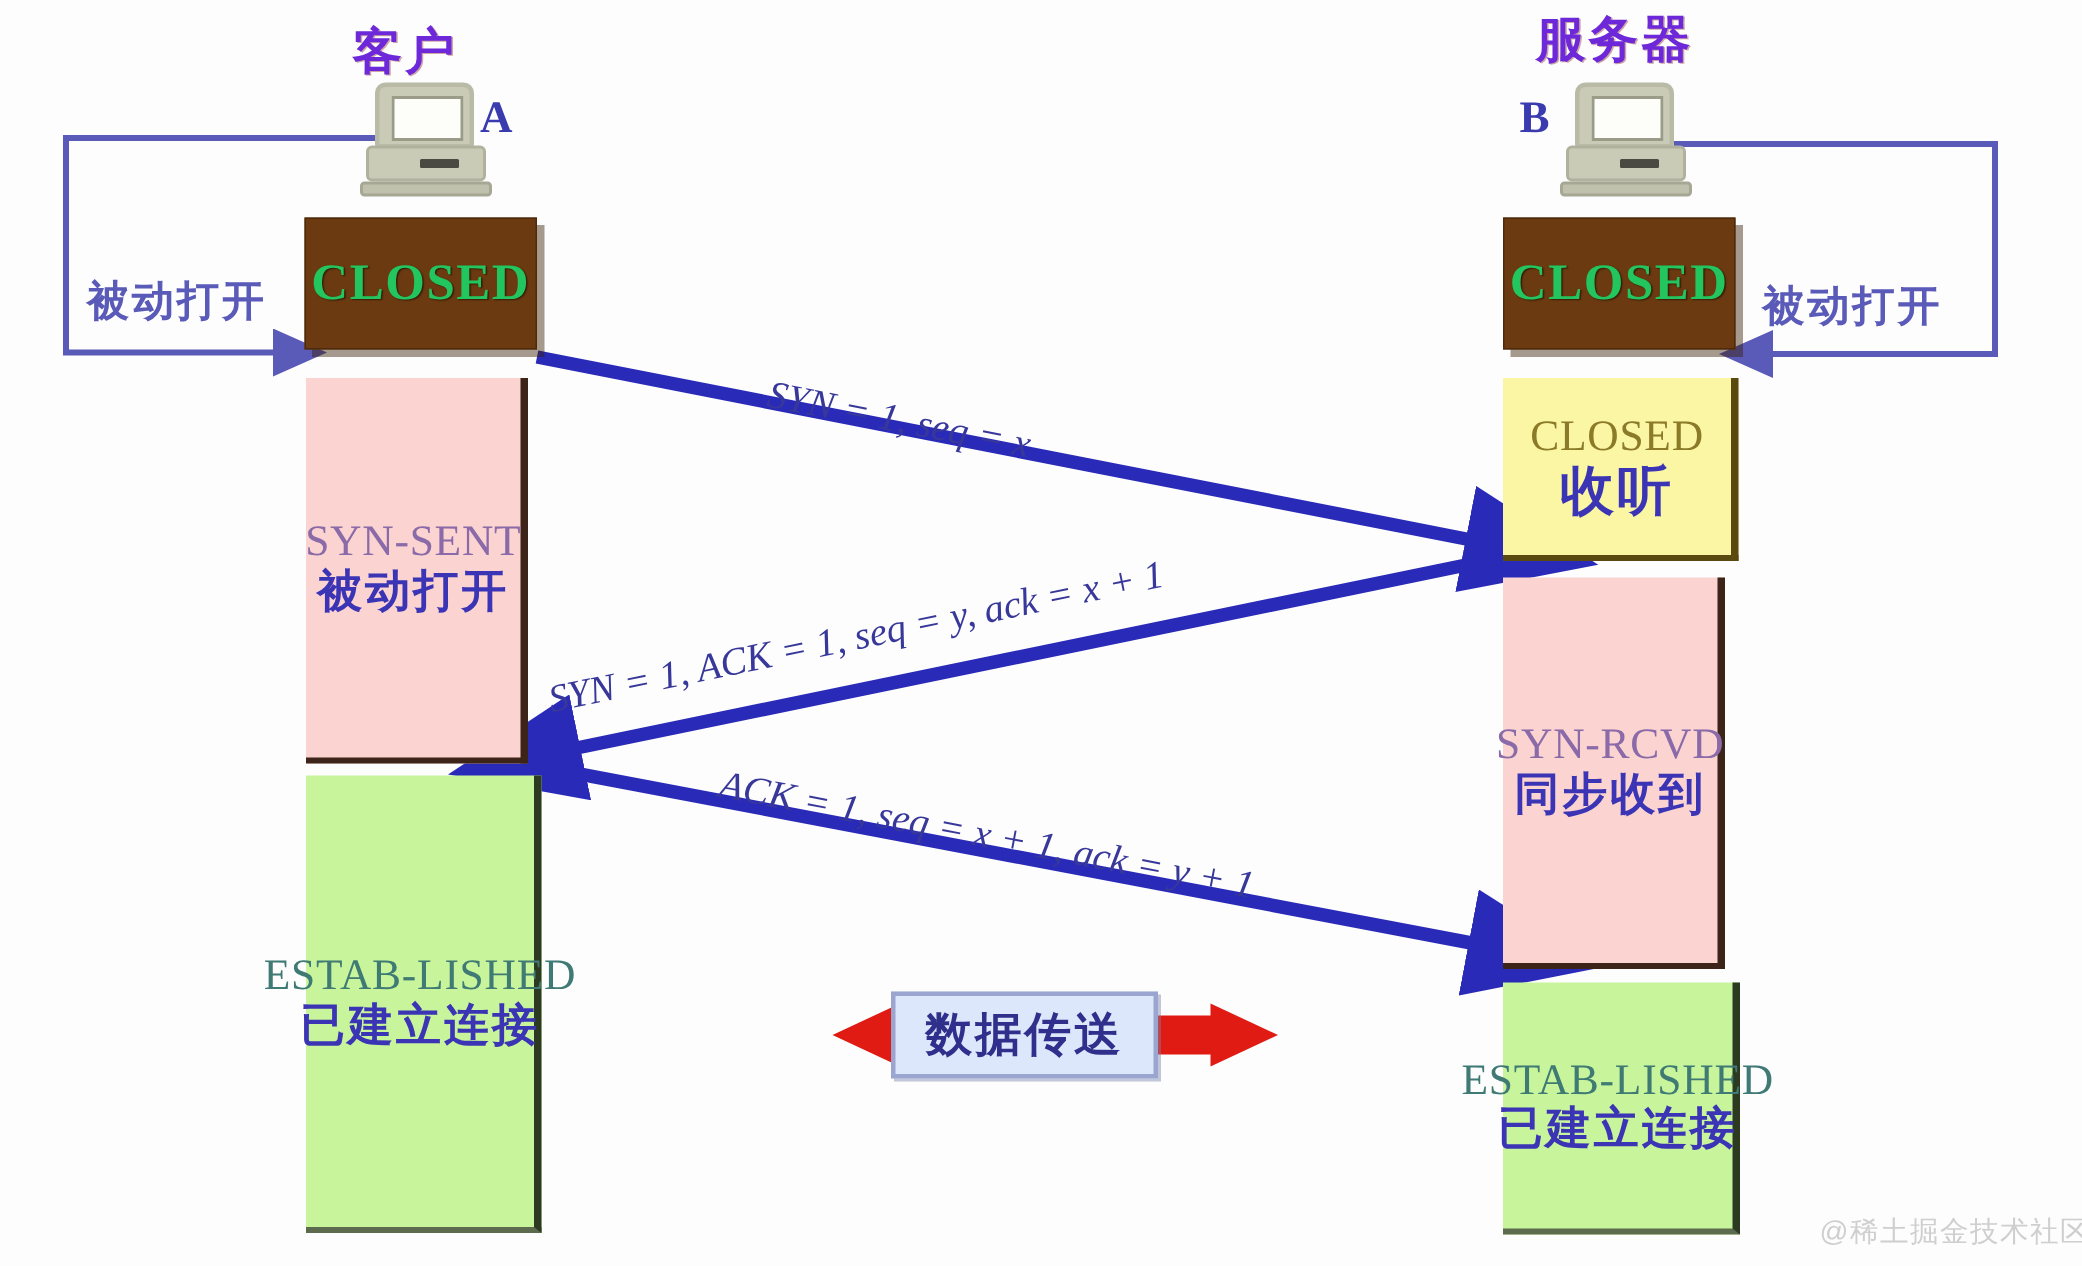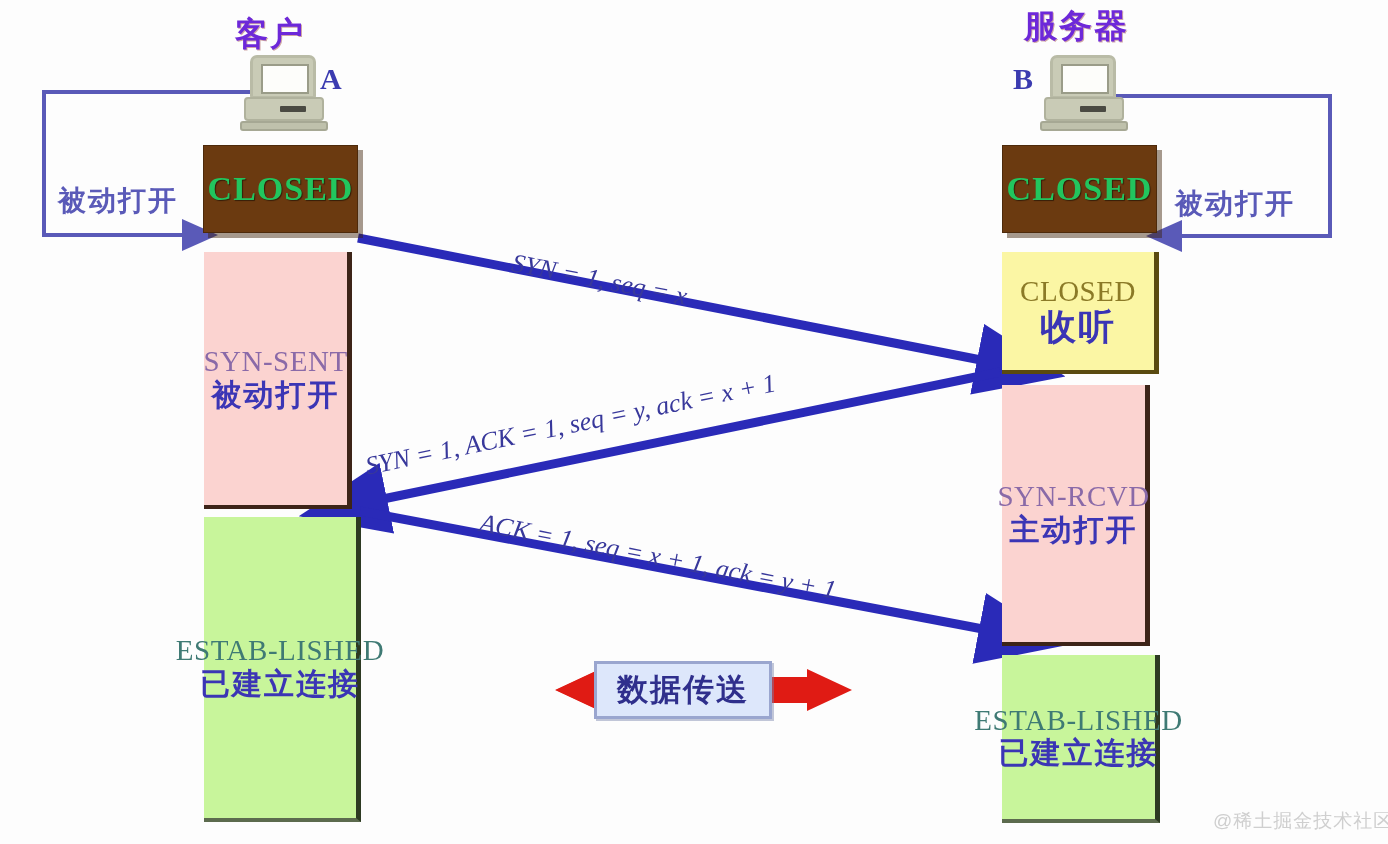--- a/index.html
+++ b/index.html
@@ -311,21 +311,21 @@
     <div class="en">CLOSED</div>
   </div>
 
   <div class="abs state-box box-yellow" style="left:1002px; top:252px; width:157px; height:122px;">
     <div class="en">CLOSED</div>
     <div class="cn">收听</div>
   </div>
 
   <div class="abs state-box box-pink" style="left:1002px; top:385px; width:148px; height:261px;">
     <div class="en">SYN-RCVD</div>
-    <div class="cn">主动打开</div>
+    <div class="cn">同步收到</div>
   </div>
 
   <div class="abs state-box box-green" style="left:1002px; top:655px; width:158px; height:168px;">
     <div class="en">ESTAB-LISHED</div>
     <div class="cn">已建立连接</div>
   </div>
 
   <div class="abs msg-label" style="left:512px; top:248px; transform: rotate(11deg);">SYN = 1, seq = x</div>
 
   <div class="abs msg-label" style="left:366px; top:452px; transform: rotate(-11.6deg);">SYN = 1, ACK = 1, seq = y, ack = x + 1</div>

